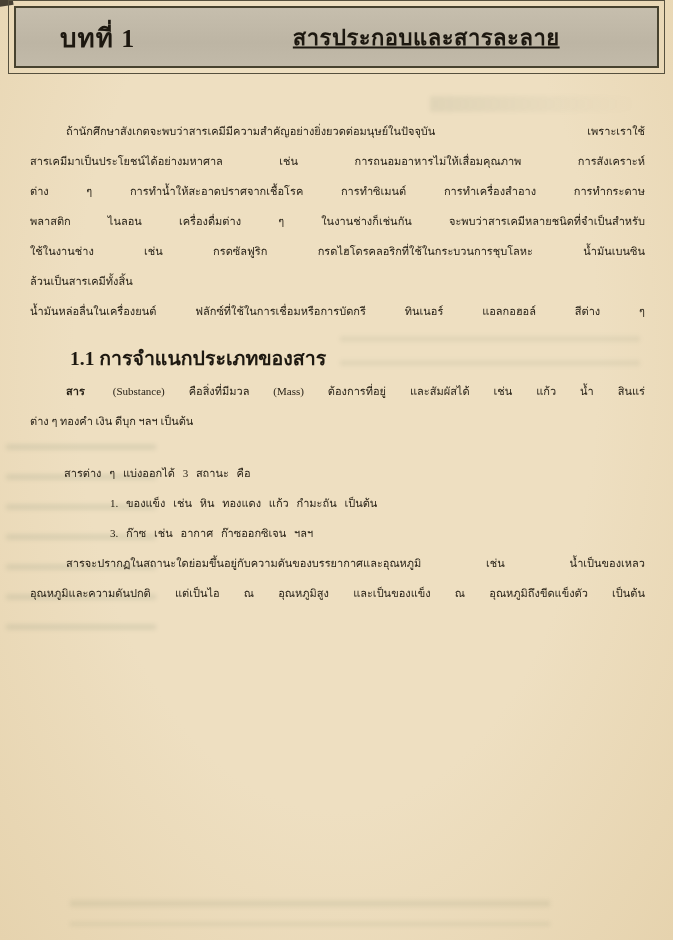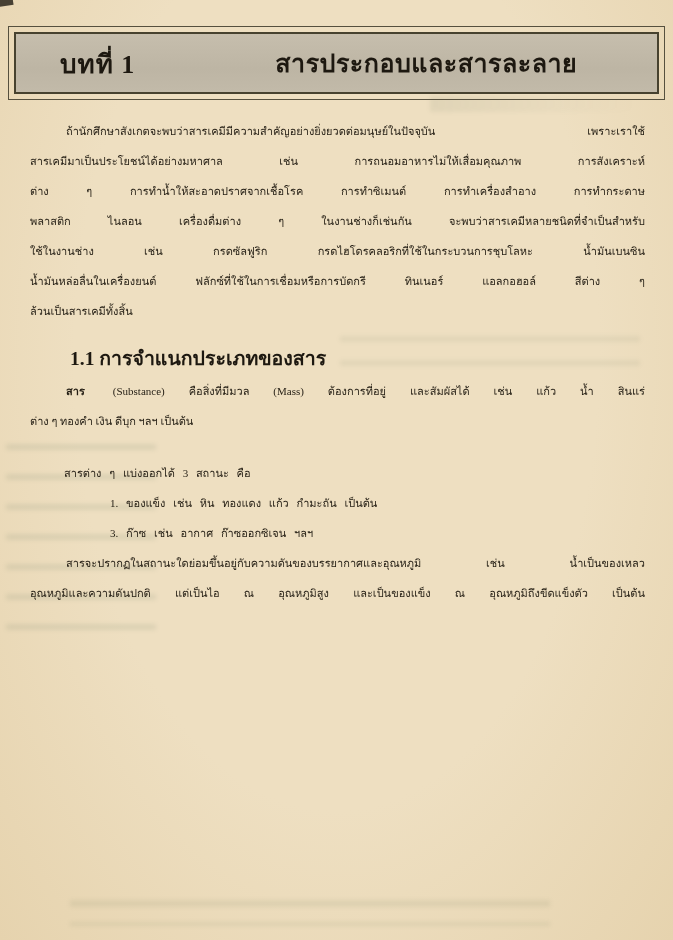--- a/index.html
+++ b/index.html
@@ -6,36 +6,36 @@
   .page{
     position:relative;
     width:673px;height:940px;
     overflow:hidden;
     background:radial-gradient(ellipse at 50% 38%, #eedfc1 55%, #e6d3ae 100%);
     font-family:"Liberation Serif","DejaVu Serif",serif;
     color:#241e14;
   }
   
   .chapter-box{
-    position:absolute;left:8px;top:26px;width:657px;height:74px;
+    position:absolute;left:8px;top:0;width:657px;height:74px;
     border:1px solid #56503e;padding:5px;box-sizing:border-box;
     background:transparent;
   }
   .chapter-inner{
     position:relative;width:100%;height:100%;box-sizing:border-box;
     border:2px solid #47422f;
     background:linear-gradient(180deg,#c6bead 0%, #bdb5a4 60%, #c2baa9 100%);
   }
   .chapter-no{
     position:absolute;left:44px;top:50%;transform:translateY(-50%);
     font-size:26px;font-weight:bold;letter-spacing:1px;color:#1d1810;
   }
   .chapter-title{
     position:absolute;left:64%;top:50%;transform:translate(-50%,-50%);
-    font-size:25px;font-weight:600;letter-spacing:.5px;color:#1d1810;white-space:nowrap;
+    font-size:22px;font-weight:600;letter-spacing:.5px;color:#1d1810;white-space:nowrap;text-decoration:underline;
   }
   
   .body-col{position:absolute;left:30px;top:116px;width:615px;}
   .ln{display:block;font-size:11px;line-height:30px;}
   .j{text-align:justify;text-align-last:justify;}
   .ind{text-indent:36px;}
   .h-sec{display:block;font-size:19.5px;font-weight:bold;line-height:34px;margin-top:16px;color:#1d1810;margin-left:40px;}
   .states-intro{padding-left:34px;word-spacing:5px;margin-top:22px;}
   .list-item{padding-left:80px;word-spacing:5px;}
   .lead-first{font-weight:bold;margin-right:4px;}
@@ -71,22 +71,22 @@
   </div>
 
   <div class="body-col">
 
     <div>
       <span class="ln j ind">ถ้านักศึกษาสังเกตจะพบว่าสารเคมีมีความสำคัญอย่างยิ่งยวดต่อมนุษย์ในปัจจุบัน เพราะเราใช้</span>
       <span class="ln j">สารเคมีมาเป็นประโยชน์ได้อย่างมหาศาล เช่น การถนอมอาหารไม่ให้เสื่อมคุณภาพ การสังเคราะห์</span>
       <span class="ln j">ต่าง ๆ การทำน้ำให้สะอาดปราศจากเชื้อโรค การทำซิเมนต์ การทำเครื่องสำอาง การทำกระดาษ</span>
       <span class="ln j">พลาสติก ไนลอน เครื่องดื่มต่าง ๆ ในงานช่างก็เช่นกัน จะพบว่าสารเคมีหลายชนิดที่จำเป็นสำหรับ</span>
       <span class="ln j">ใช้ในงานช่าง เช่น กรดซัลฟูริก กรดไฮโดรคลอริกที่ใช้ในกระบวนการชุบโลหะ น้ำมันเบนซิน</span>
+      <span class="ln">ล้วนเป็นสารเคมีทั้งสิ้น</span>
       <span class="ln j">น้ำมันหล่อลื่นในเครื่องยนต์ ฟลักซ์ที่ใช้ในการเชื่อมหรือการบัดกรี ทินเนอร์ แอลกอฮอล์ สีต่าง ๆ</span>
-      <span class="ln">ล้วนเป็นสารเคมีทั้งสิ้น</span>
     </div>
 
     <span class="h-sec">1.1 การจำแนกประเภทของสาร</span>
 
     <div>
       <span class="ln j ind"><b class="lead-first">สาร</b><span> (Substance) คือสิ่งที่มีมวล (Mass) ต้องการที่อยู่ และสัมผัสได้ เช่น แก้ว น้ำ สินแร่</span></span>
       <span class="ln">ต่าง ๆ ทองคำ เงิน ดีบุก ฯลฯ เป็นต้น</span>
     </div>
 
     <div>

